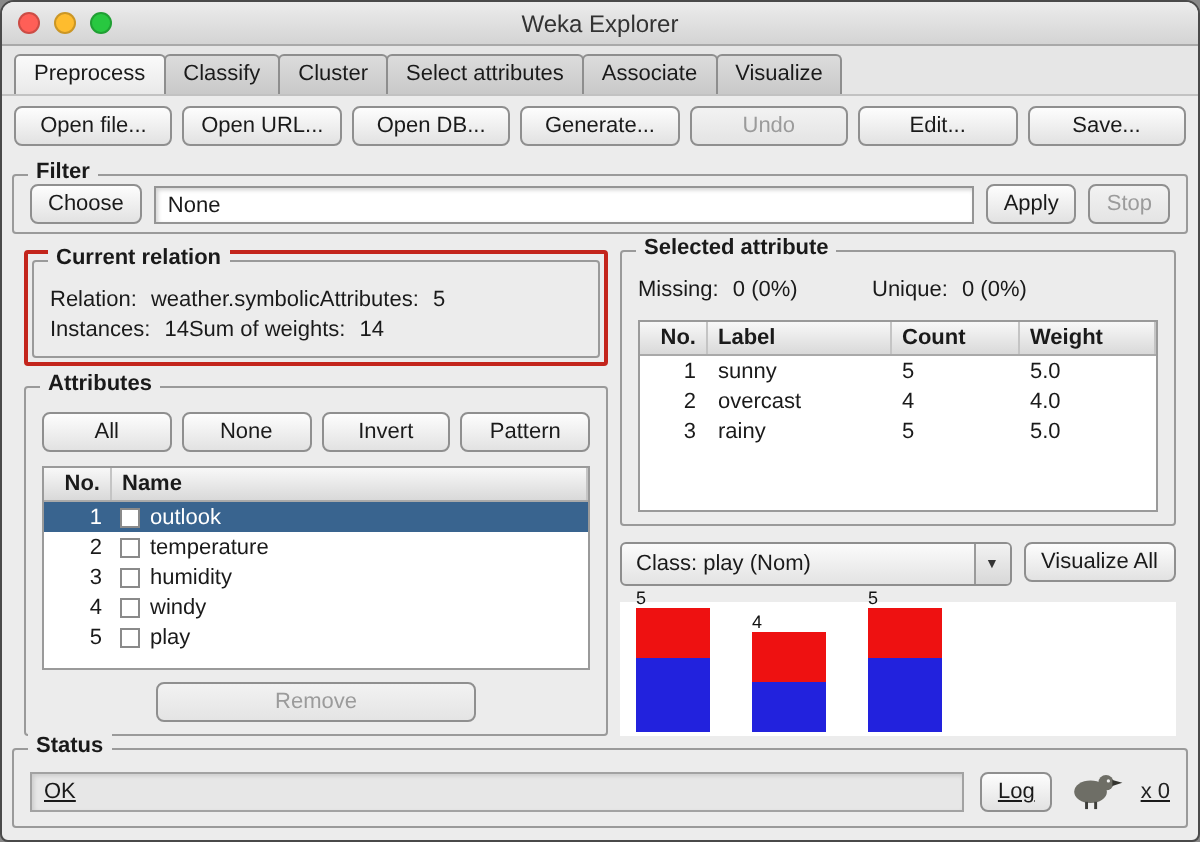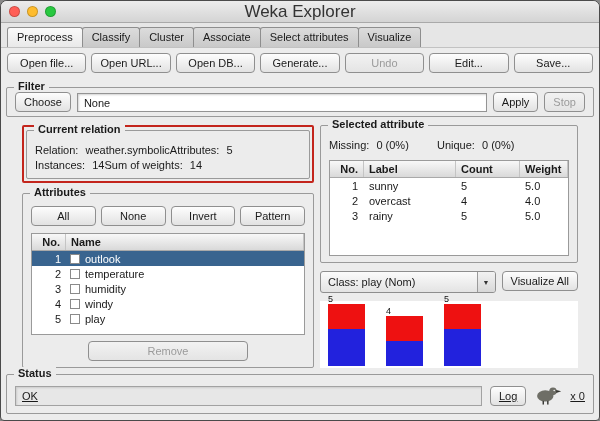--- a/index.html
+++ b/index.html
@@ -17,21 +17,21 @@
   
   .titlebar {
     height: 22px; flex: 0 0 22px;
     background: linear-gradient(#ececec, #d4d4d4);
     border-bottom: 1px solid #a9a9a9;
     display: flex; align-items: center; position: relative;
   }
   .traffic { display: flex; gap: 7px; margin-left: 8px; }
   .tl { width: 11px; height: 11px; border-radius: 50%; border: 1px solid rgba(0,0,0,.2); }
   .tl.red { background:#ff5f57; } .tl.yellow { background:#febc2e; } .tl.green { background:#28c840; }
-  .win-title { position:absolute; left:0; right:0; text-align:center; font-size:17px; color:#333; }
+  .win-title { position:absolute; left:0; right:0; text-align:center; font-size:12px; color:#333; }
   
   .tabbar { flex:0 0 25px; display:flex; align-items:flex-end; padding:3px 0 0 6px; border-bottom:1px solid #c2c2c2; background:#e6e6e6; }
   .tab {
     border:1px solid #8e8e8e; border-bottom:none; margin-right:-1px;
     padding:3px 9px 4px; background:linear-gradient(#dcdcdc,#c9c9c9);
     border-radius:3px 3px 0 0; cursor:default; white-space:nowrap;
   }
   .tab.active { background:linear-gradient(#fafafa,#e9e9e9); position:relative; z-index:2; }
   
   .btn {
@@ -49,21 +49,21 @@
   .gb-title { position:absolute; top:-8px; left:7px; background:#ececec; padding:0 4px; font-weight:bold; }
   
   .filter-box { margin:9px 5px 4px; height:30px; flex:0 0 30px; display:flex; align-items:center; gap:6px; padding:0 8px; }
   .field {
     background:#fff; border:1px solid #949494;
     box-shadow: inset 1px 1px 2px rgba(0,0,0,.18);
     padding:2px 6px; height:19px; line-height:14px; overflow:hidden; white-space:nowrap;
   }
   .filter-none { flex:1; }
   
-  .main { flex:1; display:flex; gap:6px; padding:4px 21px 2px; min-height:0; }
+  .main { flex:1; display:flex; gap:6px; padding:4px 11px 2px; min-height:0; }
   .col-left { flex:0 0 292px; display:flex; flex-direction:column; gap:10px; min-height:0; }
   .col-right { flex:1; display:flex; flex-direction:column; gap:8px; min-height:0; }
   .highlight-red { border:2px solid #c3251c; padding:3px 2px 2px; border-radius:2px; }
   .relation-box { padding:12px 8px 5px; }
   .rel-row { display:flex; justify-content:flex-start; line-height:15px; }
   .pair span { white-space:nowrap; }
   .pair .lbl { margin-right:4px; }
   
   .attr-box { flex:1; display:flex; flex-direction:column; padding:12px 8px 6px; min-height:0; }
   .attr-btn-row { display:flex; gap:5px; }
@@ -113,22 +113,22 @@
       <div class="tl red"></div>
       <div class="tl yellow"></div>
       <div class="tl green"></div>
     </div>
   </div>
 
   <div class="tabbar">
     <div class="tab active">Preprocess</div>
     <div class="tab">Classify</div>
     <div class="tab">Cluster</div>
+    <div class="tab">Select attributes</div>
     <div class="tab">Associate</div>
-    <div class="tab">Select attributes</div>
     <div class="tab">Visualize</div>
   </div>
 
   <div class="toolbar">
     <button class="btn">Open file...</button>
     <button class="btn">Open URL...</button>
     <button class="btn">Open DB...</button>
     <button class="btn">Generate...</button>
     <button class="btn disabled">Undo</button>
     <button class="btn">Edit...</button>

